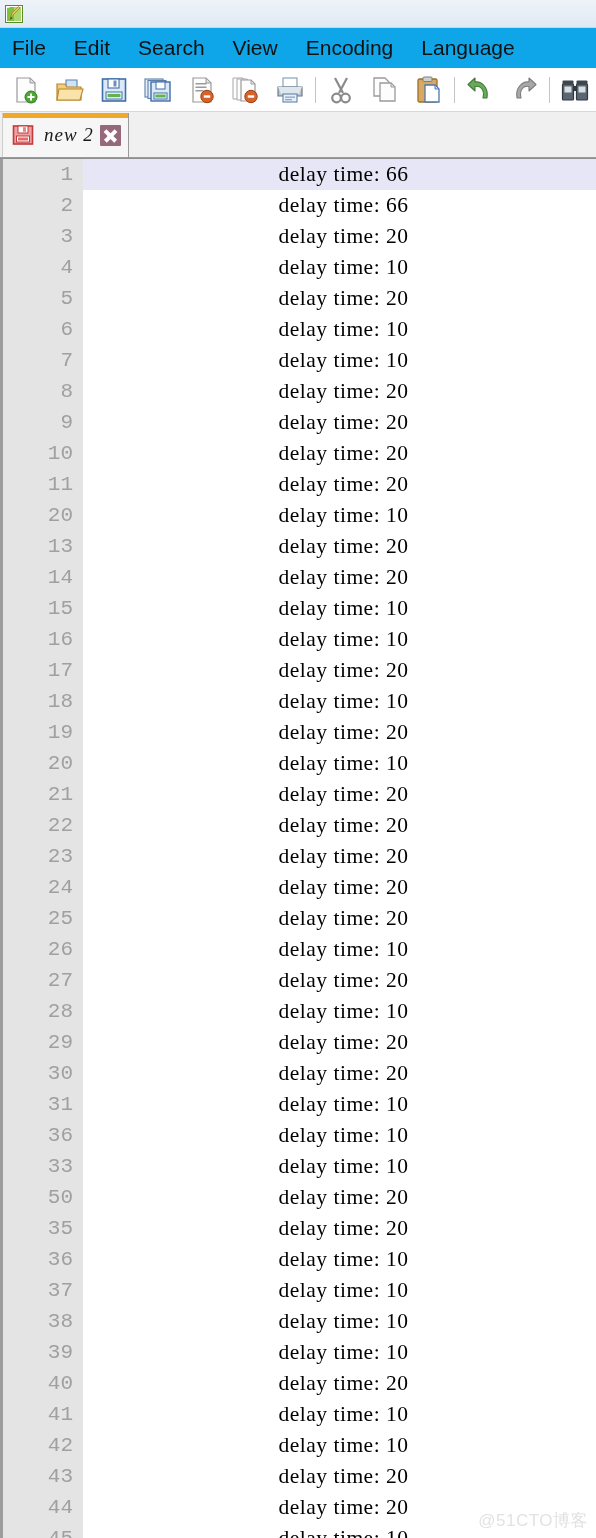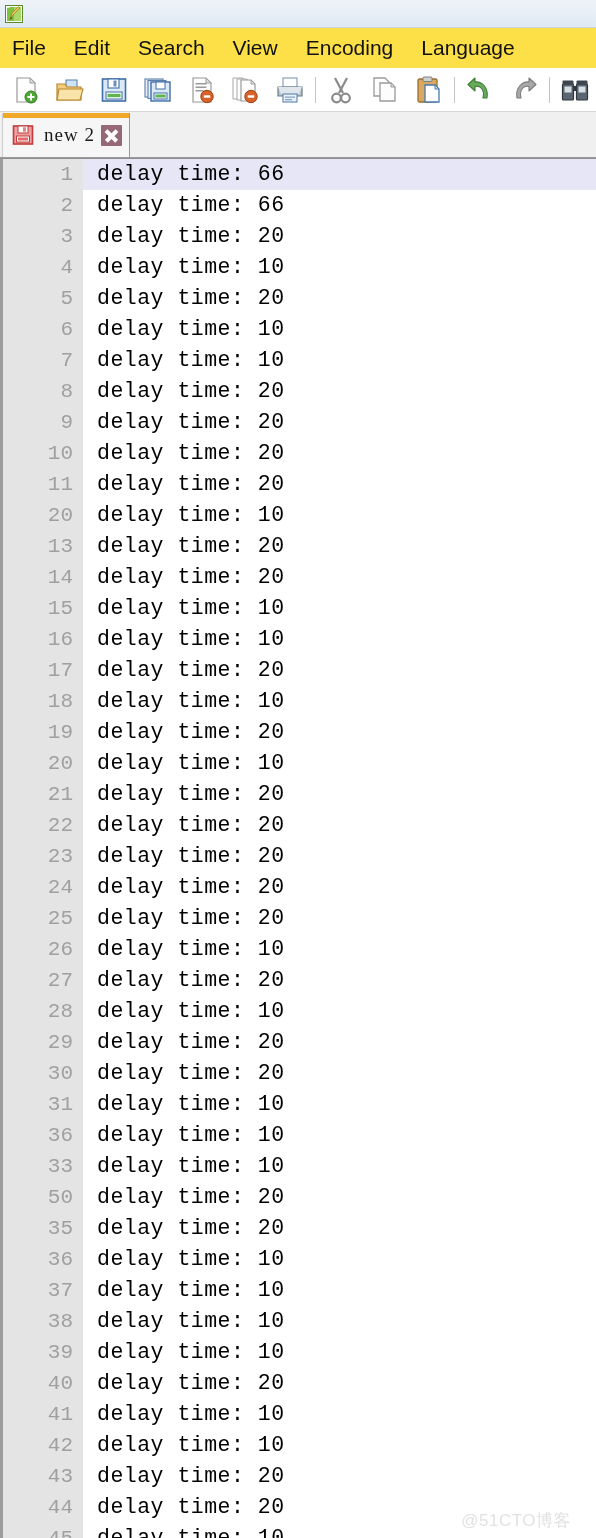--- a/index.html
+++ b/index.html
@@ -33,21 +33,21 @@
     font-size: 17px;
     color: #1b1b1b;
     font-family: "Liberation Sans", sans-serif;
     letter-spacing: -0.1px;
     white-space: nowrap;
   }
 
   
   .menubar {
     height: 40px;
-    background: #fde047;
+    background: #0ea5e9;
     display: flex;
     align-items: center;
     padding-left: 12px;
     box-sizing: border-box;
   }
   .menu-item {
     font-size: 21px;
     color: #111111;
     margin-right: 28px;
     white-space: nowrap;
@@ -95,21 +95,21 @@
     height: 44px;
     background: #f4f4f4;
     border-right: 1px solid #9a9a9a;
     border-left: 1px solid #cdcdcd;
     display: flex;
     align-items: center;
     padding: 0 7px 0 9px;
     box-sizing: border-box;
     position: relative;
   }
-  .tab.active { background: #f6f6f6; }
+  .tab.active { background: #f6f6f6; font-style: italic; }
   .tab.active::before {
     content: "";
     position: absolute;
     left: 0; right: 0; top: 0;
     height: 5px;
     background: #f0a828;
   }
   .tab-save-icon {
     width: 22px; height: 22px;
     flex: 0 0 22px;
@@ -174,32 +174,33 @@
     box-sizing: border-box;
     color: #a0a0a0;
     font-size: 21px;
     font-family: "Liberation Mono", "DejaVu Sans Mono", monospace;
     border-left: 3px solid #9c9c9c;
   }
   .code {
     flex: 1 1 auto;
     height: 31px;
     line-height: 31px;
-    padding-left: 14px;
+    padding-left: 8px;
     color: #000000;
     font-size: 21.5px;
     letter-spacing: 0.5px;
     white-space: pre;
-    font-family: Liberation Mono, monospace;
+    font-family: Liberation Serif, serif;
+    text-align: center;
   }
 
   
   .watermark {
     position: absolute;
-    right: 25px;
+    right: 8px;
     bottom: 6px;
     font-size: 17px;
     color: #e2e2e2;
     font-family: "Liberation Sans", sans-serif;
     letter-spacing: 0.5px;
     pointer-events: none;
   }
 </style>
 </head>
 <body>

